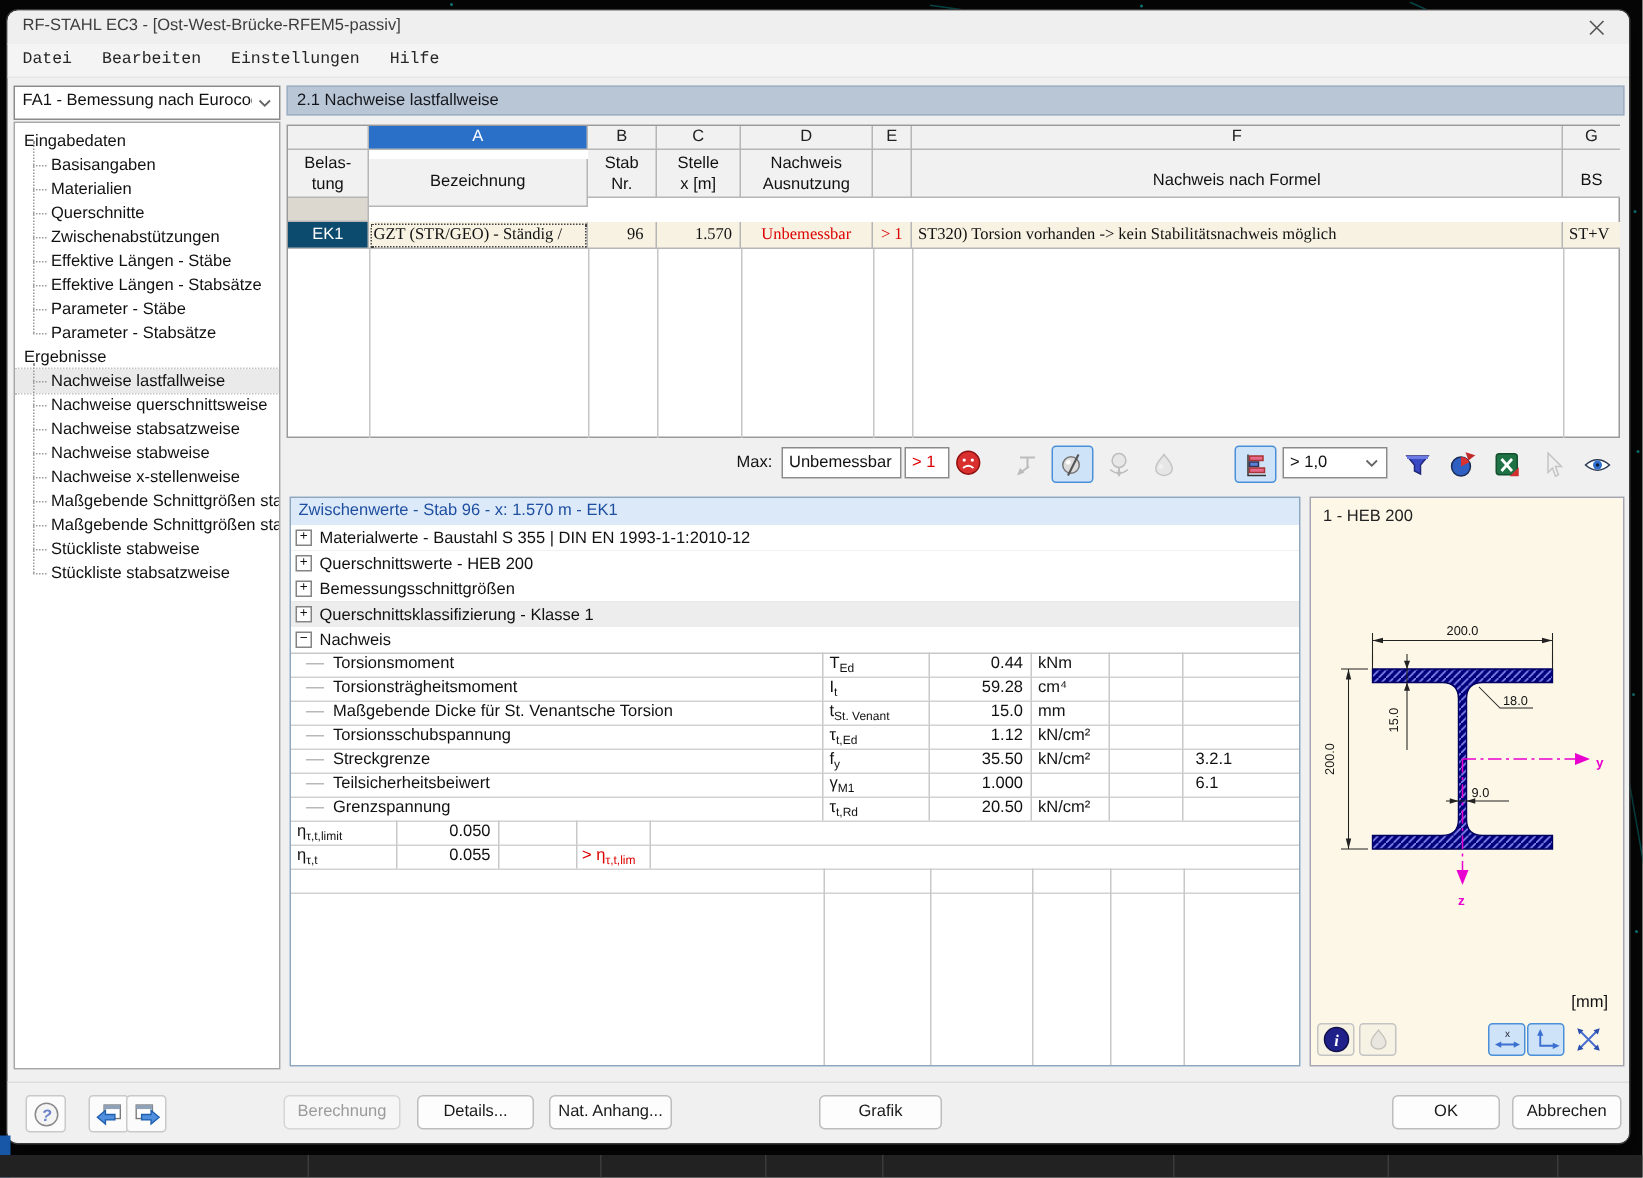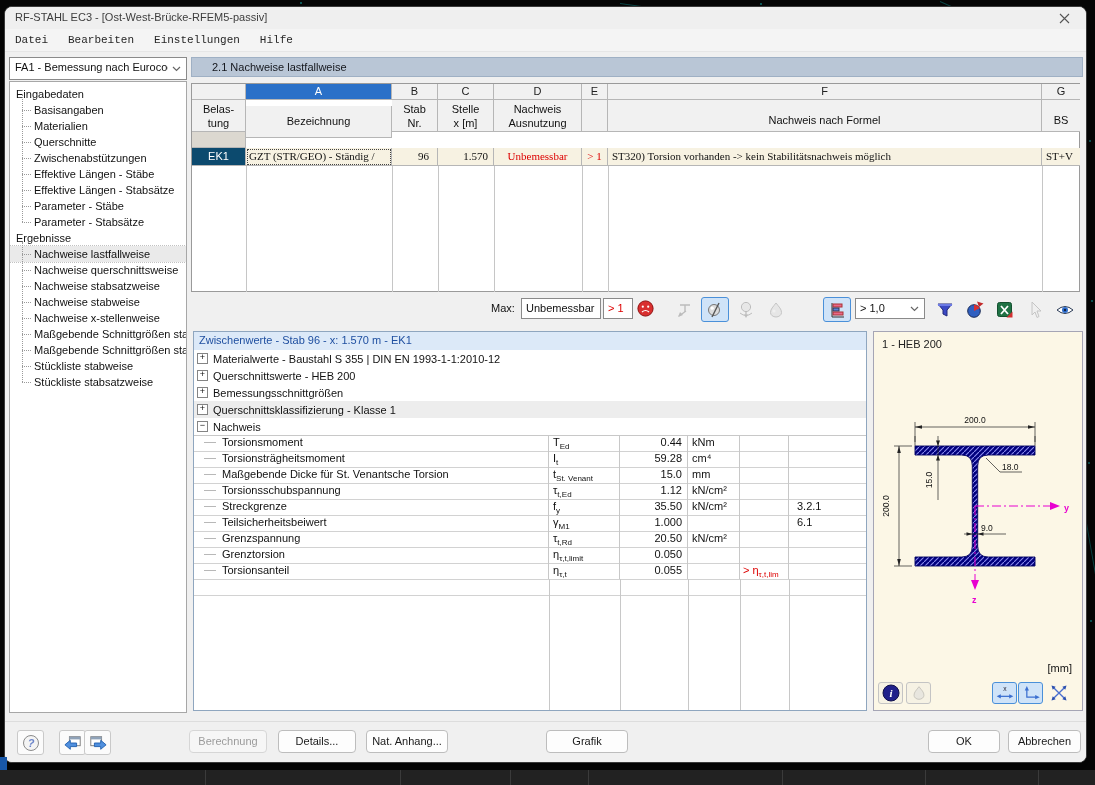--- a/index.html
+++ b/index.html
@@ -24,21 +24,21 @@
   .chev{position:absolute;right:5px;top:8px;}
   .tree-panel{position:absolute;left:4px;top:74px;width:178px;height:632px;background:#fff;border:1px solid #a7a7a7;box-sizing:border-box;overflow:hidden;}
   .tree{position:absolute;left:0;top:4px;right:0;}
   .tree-item{height:16px;line-height:16px;white-space:nowrap;overflow:hidden;position:relative;padding-left:6px;}
   .tree-item.child{padding-left:24px;}
   .tree-item.child::before{content:"";position:absolute;left:12px;top:8px;width:9px;border-top:1px dotted #9a9a9a;}
   .tree-item.selected{background:#eaeaea;outline:1px dotted #c2c2c2;}
   .tree-vline{position:absolute;width:0;border-left:1px dotted #9a9a9a;left:12px;}
   
   .section-header{position:absolute;left:186px;top:50px;width:892px;height:20px;background:#b9c6d6;
-      border:1px solid #9fb0c4;box-sizing:border-box;line-height:18px;padding-left:20px;color:#14161c;}
+      border:1px solid #9fb0c4;box-sizing:border-box;line-height:18px;padding-left:6px;color:#14161c;}
   
   .rtable{position:absolute;left:186px;top:76px;width:889px;height:209px;background:#fff;
       border:1px solid #9a9a9a;box-sizing:border-box;}
   .cell{position:absolute;box-sizing:border-box;border-right:1px solid #b6b6b6;border-bottom:1px solid #b6b6b6;
       overflow:hidden;white-space:nowrap;}
   .letter{background:#f1f1f1;text-align:center;line-height:15px;color:#222;}
   .letter.sel{background:#2a70c8;color:#fff;}
   .hdr{background:#f1f1f1;text-align:center;display:flex;flex-direction:column;justify-content:flex-end;padding-bottom:1px;}
   .hdr span{line-height:14px;}
   .grp{background:#dcd8d0;line-height:15px;padding-left:4px;}
@@ -396,29 +396,27 @@
     </div>
     <div class="dp-row" style="top:199px;">
       <div class="c c-desc"><span>Grenzspannung</span></div>
       <div class="c c-sym"><span>τ</span><sub>t,Rd</sub></div>
       <div class="c c-val">20.50</div>
       <div class="c c-unit">kN/cm²</div>
       <div class="c c-note red"><span></span><sub></sub></div>
       <div class="c c-ref"></div>
     </div>
     <div class="dp-row" style="top:215px;">
-      <div class="c c-desc"><span>Grenztorsion</span></div>
       <div class="c c-sym"><span>η</span><sub>τ,t,limit</sub></div>
       <div class="c c-val">0.050</div>
       <div class="c c-unit"></div>
       <div class="c c-note red"><span></span><sub></sub></div>
       <div class="c c-ref"></div>
     </div>
     <div class="dp-row" style="top:231px;">
-      <div class="c c-desc"><span>Torsionsanteil</span></div>
       <div class="c c-sym"><span>η</span><sub>τ,t</sub></div>
       <div class="c c-val">0.055</div>
       <div class="c c-unit"></div>
       <div class="c c-note red"><span>&gt; η</span><sub>τ,t,lim</sub></div>
       <div class="c c-ref"></div>
     </div>
 
     <div class="dp-hline" style="top:263px;"></div>
     <div class="dp-vline" style="left:355px;top:247px;height:131px;"></div>
     <div class="dp-vline" style="left:426px;top:247px;height:131px;"></div>

